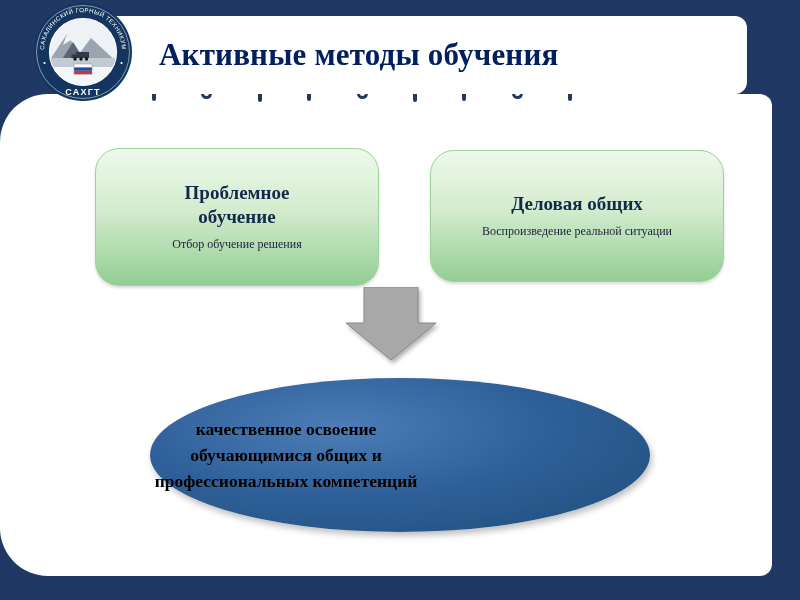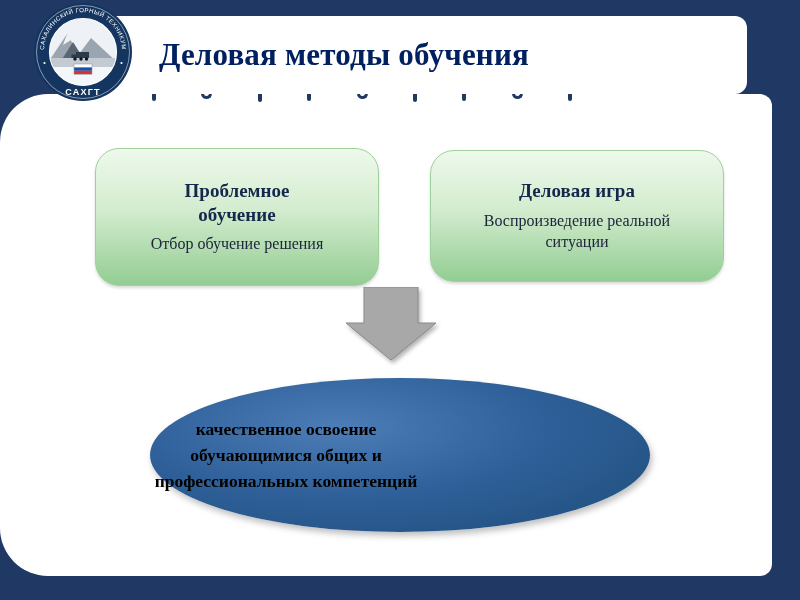--- a/index.html
+++ b/index.html
@@ -40,21 +40,21 @@
     position:absolute;top:148px;height:136px;border-radius:24px;
     background:linear-gradient(180deg,#eef9ec 0%,#d3ecce 45%,#93cd93 100%);
     border:1px solid #9ed29a;box-shadow:0 2px 3px rgba(0,0,0,.15);
     display:flex;flex-direction:column;align-items:center;justify-content:center;
     text-align:center;z-index:1;
   }
   .box-left{left:95px;width:282px;}
   .box-right{left:430px;width:292px;height:130px;top:150px;}
   .box-title{font-weight:bold;font-size:19px;color:#14284b;line-height:1.25;}
   .box-left .box-title{max-width:150px;}
-  .box-subtitle{margin-top:8px;font-size:16px;color:#20253c;line-height:1.3;}
+  .box-subtitle{margin-top:8px;font-size:12px;color:#20253c;line-height:1.3;}
   .box-right .box-subtitle{max-width:240px;}
   
   .arrow{
     position:absolute;left:346px;top:287px;width:90px;height:74px;z-index:1;
     filter:drop-shadow(2px 3px 2px rgba(0,0,0,.3));
   }
   
   .ellipse{
     position:absolute;left:150px;top:378px;width:500px;height:154px;
     border-radius:50%;
@@ -80,21 +80,21 @@
     <span class="frag-bar tall"></span>
     <span class="frag-bar"></span>
     <span class="frag-loop"></span>
     <span class="frag-bar tall"></span>
     <span class="frag-bar"></span>
     <span class="frag-loop"></span>
     <span class="frag-bar"></span>
   </div>
 
   <div class="banner">
-    <h1 class="title">Деловая методы обучения</h1>
+    <h1 class="title">Активные методы обучения</h1>
   </div>
 
   <div class="logo">
     <svg viewBox="0 0 100 100" width="100" height="100">
       <defs>
         <path id="ring-arc" d="M 12,58 A 39,39 0 1 1 88,58" fill="none"></path>
         <clipPath id="inner-clip">
             <circle cx="50" cy="50" r="33"></circle>
           </clipPath>
       </defs>
@@ -129,21 +129,21 @@
       <text x="50" y="92.5" text-anchor="middle" font-size="9" font-weight="bold" fill="#ffffff" font-family="Liberation Sans, sans-serif" letter-spacing="1.2">САХГТ</text>
     </svg>
   </div>
 
   <div class="box box-left">
     <div class="box-title">Проблемное обучение</div>
     <div class="box-subtitle">Отбор обучение решения</div>
   </div>
 
   <div class="box box-right">
-    <div class="box-title">Деловая игра</div>
+    <div class="box-title">Деловая общих</div>
     <div class="box-subtitle">Воспроизведение реальной ситуации</div>
   </div>
 
   <div class="arrow">
     <svg viewBox="0 0 90 74" width="90" height="74">
       <polygon points="18,0 72,0 72,36 90,36 45,73 0,36 18,36" fill="#a8a8a8" stroke="#8a8a8a" stroke-width="1"></polygon>
     </svg>
   </div>
 
   <div class="ellipse">

